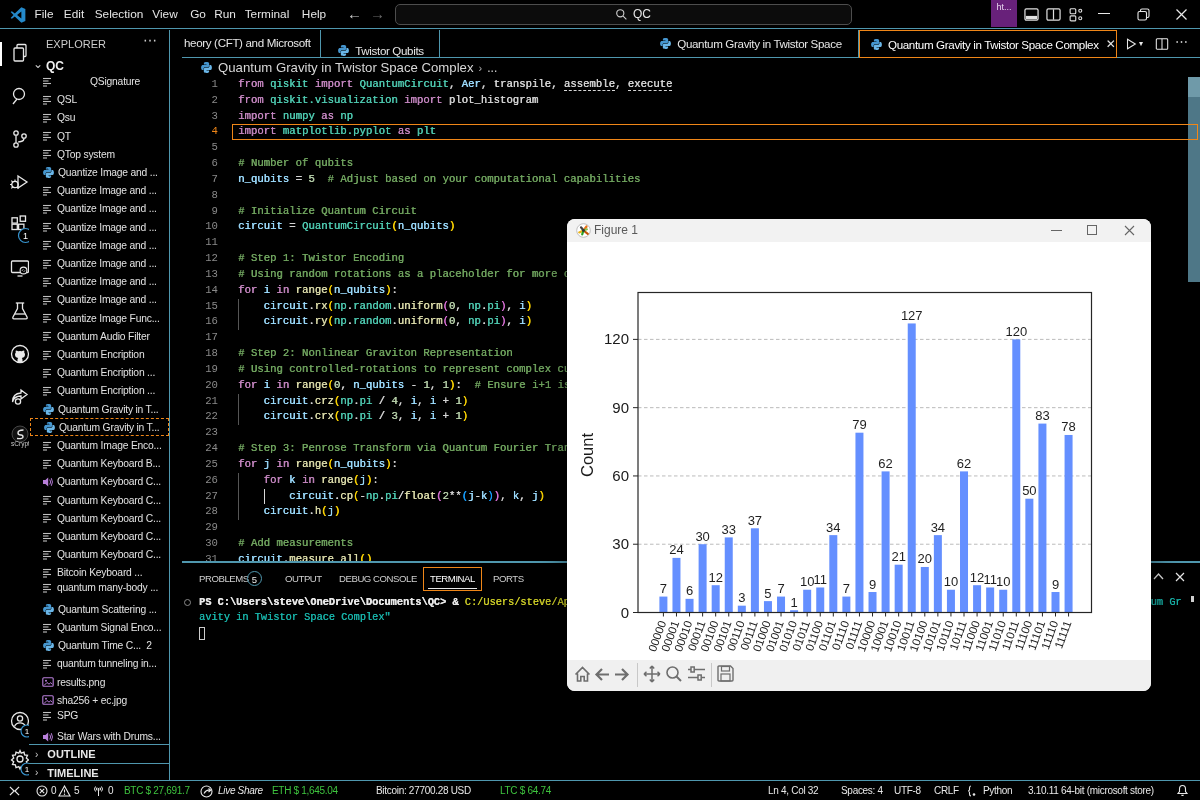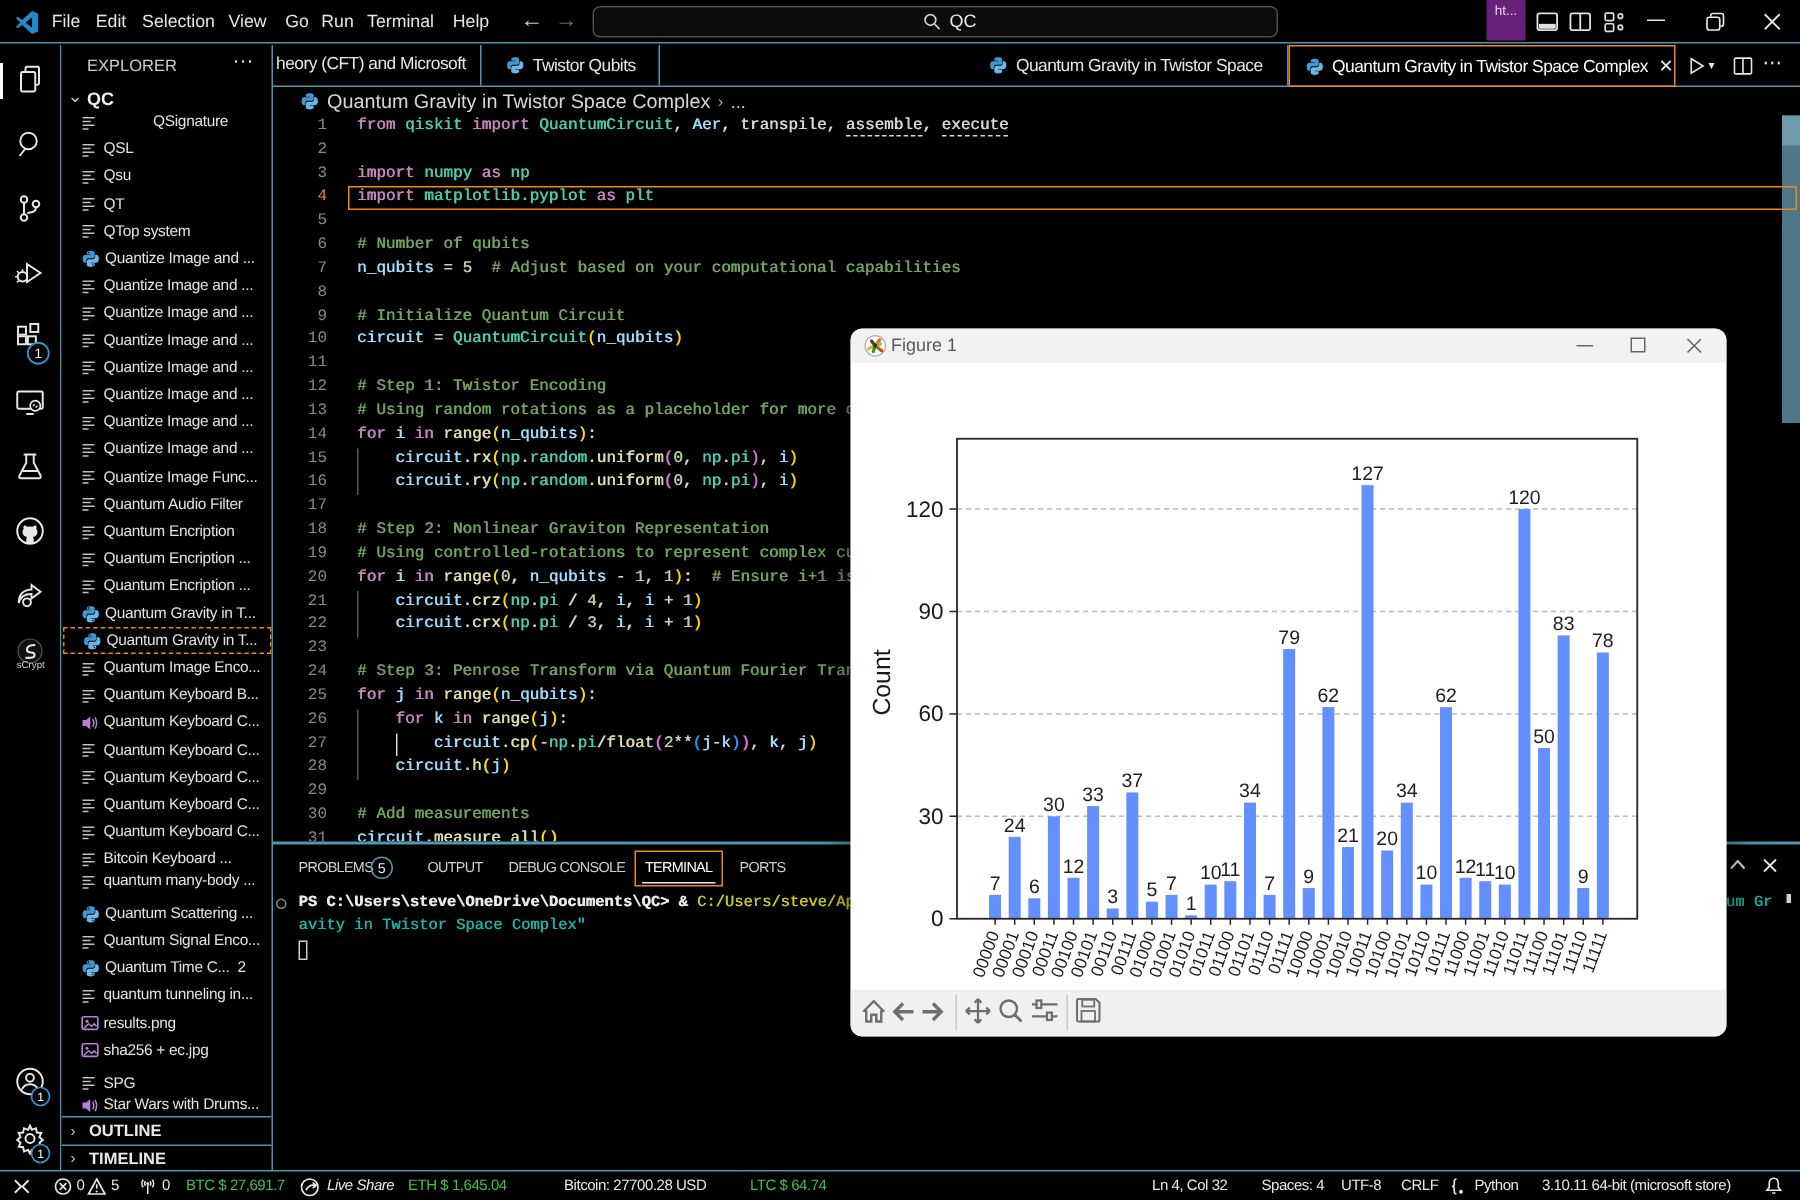--- a/index.html
+++ b/index.html
@@ -124,21 +124,21 @@
     </svg>
     <svg class="abs" style="left:8px;top:717px;" width="24" height="24" viewBox="0 0 24 24">
       <circle cx="12" cy="12" r="3" fill="none" stroke="#e8e8e8" stroke-width="1.3"></circle>
       <path d="M12 3.5 L13.2 6.2 L16 5.2 L16.6 8 L19.5 8.3 L18.3 11 L20.5 13 L18.3 14.8 L19.5 17.5 L16.6 17.8 L16 20.6 L13.2 19.6 L12 22 L10.8 19.6 L8 20.6 L7.4 17.8 L4.5 17.5 L5.7 14.8 L3.5 13 L5.7 11 L4.5 8.3 L7.4 8 L8 5.2 L10.8 6.2 Z" fill="none" stroke="#e8e8e8" stroke-width="1.3"></path>
     </svg>
     <svg class="abs" style="left:20px;top:732px;" width="14" height="14" viewBox="0 0 14 14">
       <circle cx="7" cy="7" r="6" fill="#000" stroke="#3794cf" stroke-width="1.1"></circle>
       <text x="7" y="10" font-size="8" fill="#fff" text-anchor="middle" font-family="Liberation Sans">1</text>
     </svg>
   </div>
-<div class="abs" style="left:41px;top:30px;width:141px;height:750px;background:#000;border-right:1px solid #4F97AE;overflow:hidden;">
+<div class="abs" style="left:29px;top:30px;width:141px;height:750px;background:#000;border-right:1px solid #4F97AE;overflow:hidden;">
     <div class="abs" style="left:17px;top:8px;font-size:11px;color:#cccccc;">EXPLORER</div>
     <div class="abs" style="left:114px;top:2px;font-size:14px;color:#cccccc;letter-spacing:1px;">⋯</div>
     <div class="abs" style="left:4px;top:27px;font-size:12px;color:#cccccc;">⌄</div>
     <div class="abs" style="left:17px;top:29px;font-size:12px;font-weight:bold;color:#f0f0f0;">QC</div>
     <div class="abs" style="left:1px;top:42.5px;width:139px;height:18px;display:flex;align-items:center;padding-left:12px;overflow:hidden;">
       <svg width="12" height="12" viewBox="0 0 12 12" style="flex:none;margin-right:3px;">
         <g stroke="#c0c0c0" stroke-width="1.1">
           <line x1="1" y1="2.5" x2="9" y2="2.5"></line>
           <line x1="1" y1="5" x2="6.5" y2="5"></line>
           <line x1="1" y1="7.5" x2="9" y2="7.5"></line>
@@ -484,21 +484,21 @@
       <span style="font-size:10.3px;letter-spacing:-0.2px;color:#e2e2e2;white-space:nowrap;">results.png</span>
     </div>
     <div class="abs" style="left:1px;top:661.3px;width:139px;height:18px;display:flex;align-items:center;padding-left:12px;overflow:hidden;">
       <svg width="12" height="12" viewBox="0 0 12 12" style="flex:none;margin-right:3px;">
         <rect x="0.8" y="1.8" width="10.4" height="8.4" rx="1" fill="none" stroke="#B87FD9" stroke-width="1.1"></rect>
         <circle cx="4" cy="4.8" r="1" fill="#B87FD9"></circle>
         <path d="M2 9.5 L5 6.5 L7 8.2 L8.8 6.6 L10.4 8.4" stroke="#B87FD9" stroke-width="1" fill="none"></path>
       </svg>
       <span style="font-size:10.3px;letter-spacing:-0.2px;color:#e2e2e2;white-space:nowrap;">sha256 + ec.jpg</span>
     </div>
-    <div class="abs" style="left:1px;top:679.5px;width:139px;height:18px;display:flex;align-items:flex-end;padding-left:12px;overflow:hidden;">
+    <div class="abs" style="left:1px;top:679.5px;width:139px;height:18px;display:flex;align-items:flex-start;padding-left:12px;overflow:hidden;">
       <svg width="12" height="12" viewBox="0 0 12 12" style="flex:none;margin-right:3px;">
         <g stroke="#c0c0c0" stroke-width="1.1">
           <line x1="1" y1="2.5" x2="9" y2="2.5"></line>
           <line x1="1" y1="5" x2="6.5" y2="5"></line>
           <line x1="1" y1="7.5" x2="9" y2="7.5"></line>
           <line x1="1" y1="10" x2="5" y2="10"></line>
         </g>
       </svg>
       <span style="font-size:10.3px;letter-spacing:-0.2px;color:#e2e2e2;white-space:nowrap;">SPG</span>
     </div>
@@ -515,21 +515,21 @@
     </div>
     <div class="abs" style="left:0;top:733px;width:141px;height:18px;border-top:1px solid #4F97AE;display:flex;align-items:center;">
       <span style="margin-left:6px;font-size:10px;color:#cccccc;">›</span>
       <span style="margin-left:9px;font-size:11px;font-weight:bold;color:#e8e8e8;">TIMELINE</span>
     </div>
   </div>
 <div class="abs" style="left:182px;top:30px;width:1018px;height:28px;background:#000;border-bottom:1px solid #4F97AE;">
     <div class="abs" style="left:0;top:0;width:139px;height:27px;border-right:1px solid #4F97AE;overflow:hidden;">
       <div style="position:absolute;left:2px;top:6px;font-size:11.6px;letter-spacing:-0.35px;color:#e6e6e6;white-space:nowrap;">heory (CFT) and Microsoft</div>
     </div>
-    <div class="abs" style="left:140px;top:0;width:118px;height:27px;border-right:1px solid #4F97AE;display:flex;align-items:center;justify-content:center;">
+    <div class="abs" style="left:140px;top:0;width:118px;height:27px;border-right:1px solid #4F97AE;display:flex;align-items:flex-end;justify-content:center;">
       <svg width="13" height="13" viewBox="0 0 24 24" style="flex:none;margin-right:5px;">
         <path fill="#4596CF" d="M11.9 2c-5 0-4.7 2.2-4.7 2.2v2.3h4.8v.7H5.3S2 6.8 2 11.9c0 5.1 2.9 4.9 2.9 4.9h1.7v-2.4s-.1-2.9 2.8-2.9h4.8s2.7 0 2.7-2.6V4.5S17.4 2 11.9 2z"></path>
         <path fill="#6AB6E8" d="M12.1 22c5 0 4.7-2.2 4.7-2.2v-2.3H12v-.7h6.7S22 17.2 22 12.1c0-5.1-2.9-4.9-2.9-4.9h-1.7v2.4s.1 2.9-2.8 2.9H9.8s-2.7 0-2.7 2.6v4.4S6.6 22 12.1 22z"></path>
       </svg>
       <span style="font-size:11.6px;letter-spacing:-0.35px;color:#e6e6e6;white-space:nowrap;">Twistor Qubits</span>
     </div>
     <div class="abs" style="left:461px;top:0;width:216px;height:27px;border-right:1px solid #4F97AE;display:flex;align-items:center;justify-content:center;">
       <svg width="13" height="13" viewBox="0 0 24 24" style="flex:none;margin-right:5px;">
         <path fill="#4596CF" d="M11.9 2c-5 0-4.7 2.2-4.7 2.2v2.3h4.8v.7H5.3S2 6.8 2 11.9c0 5.1 2.9 4.9 2.9 4.9h1.7v-2.4s-.1-2.9 2.8-2.9h4.8s2.7 0 2.7-2.6V4.5S17.4 2 11.9 2z"></path>
         <path fill="#6AB6E8" d="M12.1 22c5 0 4.7-2.2 4.7-2.2v-2.3H12v-.7h6.7S22 17.2 22 12.1c0-5.1-2.9-4.9-2.9-4.9h-1.7v2.4s.1 2.9-2.8 2.9H9.8s-2.7 0-2.7 2.6v4.4S6.6 22 12.1 22z"></path>
@@ -564,20 +564,21 @@
     </span>
     <span style="font-size:13.2px;letter-spacing:0;color:#d8d8d8;white-space:nowrap;">Quantum Gravity in Twistor Space Complex</span>
     <span style="margin:0 5px;font-size:11px;color:#b0b0b0;">›</span>
     <span style="font-size:12px;color:#d8d8d8;">...</span>
   </div>
 <div class="abs" style="left:182px;top:77px;width:1018px;height:484px;background:#000;overflow:hidden;">
     <div class="abs" style="left:50px;top:47.2px;width:966px;height:16px;border:1px solid #EF8618;z-index:3;"></div>
     <div class="lnum" style="left:0;top:0.00px;color:#8a8a8a;">1</div>
     <div class="codeline" style="top:0.00px;left:56px;"><span style="color:#C586C0;">from</span> <span style="color:#4EC9B0;">qiskit</span> <span style="color:#C586C0;">import</span> <span style="color:#4EC9B0;">QuantumCircuit</span><span style="color:#D4D4D4;">,</span> <span style="color:#9CDCFE;">Aer</span><span style="color:#D4D4D4;">,</span> <span style="color:#D4D4D4;">transpile</span><span style="color:#D4D4D4;">,</span> <span style="color:#D4D4D4;border-bottom:1px dashed #d8d8d8;">assemble</span><span style="color:#D4D4D4;">,</span> <span style="color:#D4D4D4;border-bottom:1px dashed #d8d8d8;">execute</span></div>
     <div class="lnum" style="left:0;top:15.83px;color:#8a8a8a;">2</div>
+    <div class="codeline" style="top:15.83px;left:56px;"><span style="color:#C586C0;">from</span> <span style="color:#4EC9B0;">qiskit.visualization</span> <span style="color:#C586C0;">import</span> <span style="color:#D4D4D4;">plot_histogram</span></div>
     <div class="lnum" style="left:0;top:31.66px;color:#8a8a8a;">3</div>
     <div class="codeline" style="top:31.66px;left:56px;"><span style="color:#C586C0;">import</span> <span style="color:#4EC9B0;">numpy</span> <span style="color:#C586C0;">as</span> <span style="color:#4EC9B0;">np</span></div>
     <div class="lnum" style="left:0;top:47.49px;color:#EF8618;">4</div>
     <div class="codeline" style="top:47.49px;left:56px;"><span style="color:#C586C0;">import</span> <span style="color:#4EC9B0;">matplotlib.pyplot</span> <span style="color:#C586C0;">as</span> <span style="color:#4EC9B0;">plt</span></div>
     <div class="lnum" style="left:0;top:63.32px;color:#8a8a8a;">5</div>
     <div class="lnum" style="left:0;top:79.15px;color:#8a8a8a;">6</div>
     <div class="codeline" style="top:79.15px;left:56px;"><span style="color:#6FA35E;"># Number of qubits</span></div>
     <div class="lnum" style="left:0;top:94.98px;color:#8a8a8a;">7</div>
     <div class="codeline" style="top:94.98px;left:56px;"><span style="color:#9CDCFE;">n_qubits</span> <span style="color:#D4D4D4;">=</span> <span style="color:#B5CEA8;">5</span>  <span style="color:#6FA35E;"># Adjust based on your computational capabilities</span></div>
     <div class="lnum" style="left:0;top:110.81px;color:#8a8a8a;">8</div>

